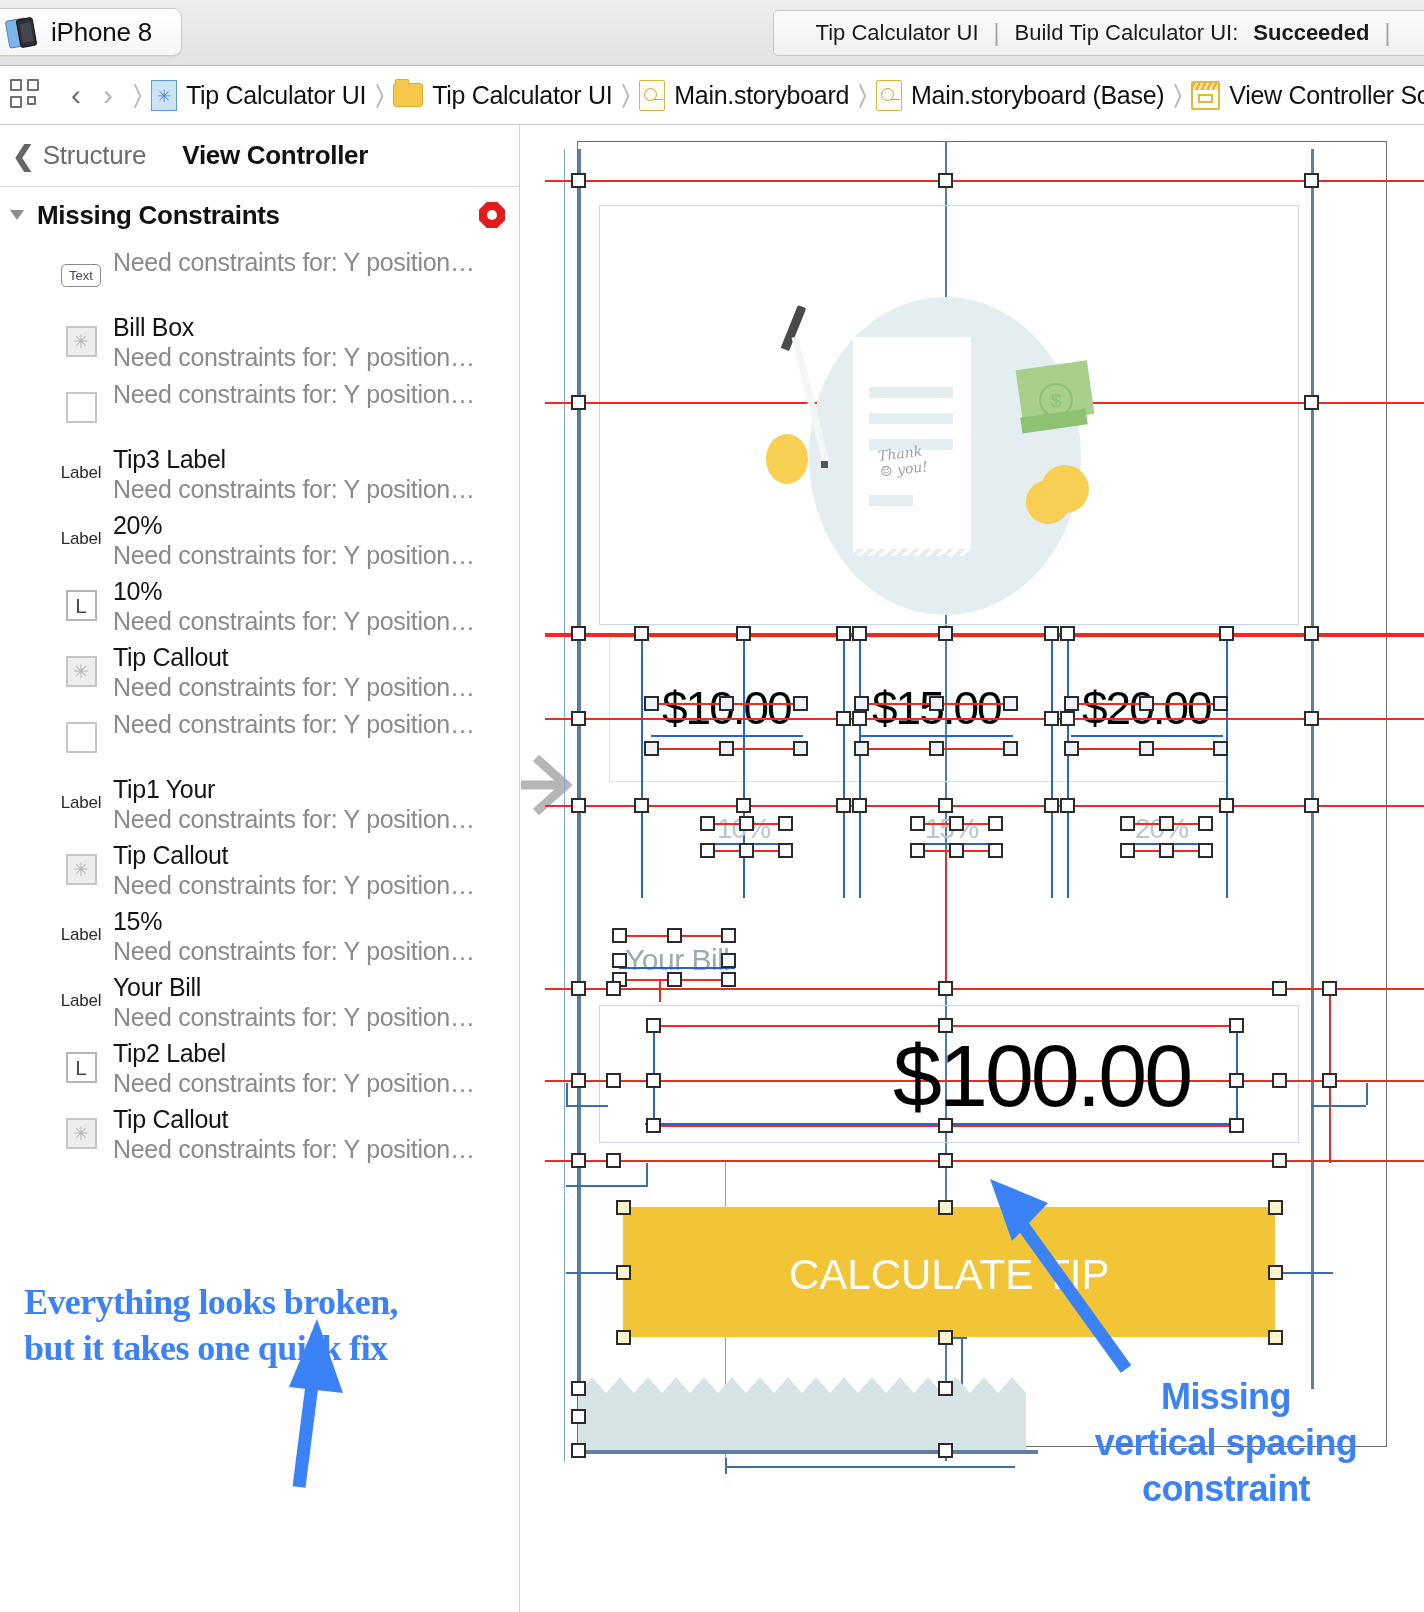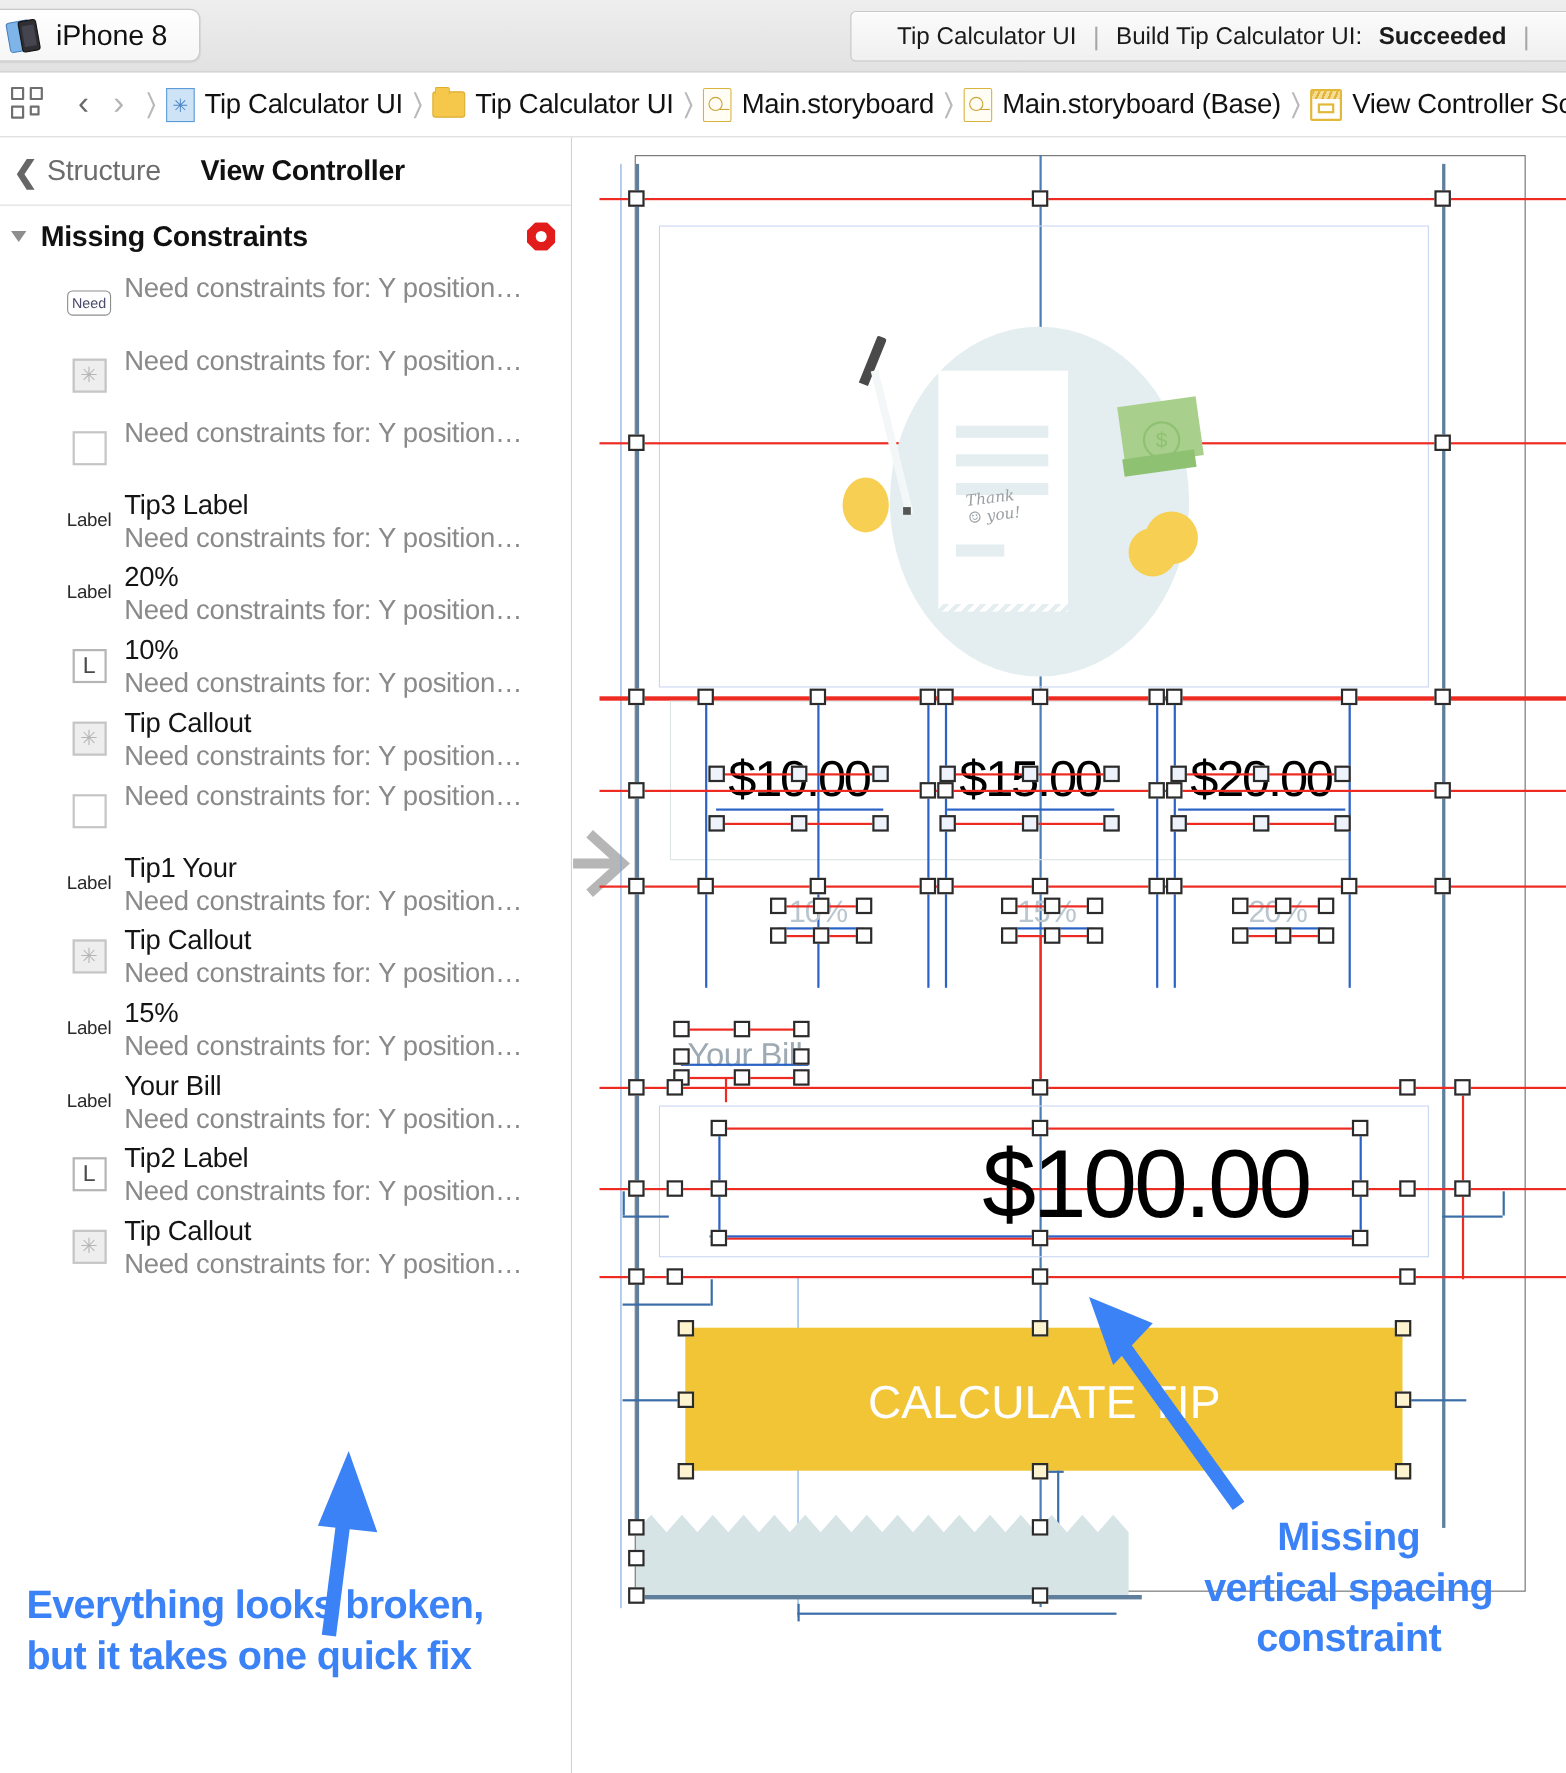--- a/index.html
+++ b/index.html
@@ -148,21 +148,21 @@
     width: 31px; height: 31px; border: 2px solid #b5b5b5; background: #fff;
     display:flex; align-items:center; justify-content:center;
     font-size: 21px; color: #4a4a4a; line-height:1;
   }
 
   
   .anno-text {
     position: absolute; color: #3b82f6; font-weight: bold;
     font-size: 36px; line-height: 46px; letter-spacing: -.6px;
   }
-  #anno-left { left: 24px; top: 1436px; width: 510px; }
+  #anno-left { left: 24px; top: 1279px; width: 510px; font-family: Liberation Serif, serif; }
   #anno-right { left: 1056px; top: 1374px; width: 340px; text-align: center; }
   .anno-arrow { position: absolute; pointer-events: none; }
 
   
   .canvas {
     position: absolute; left: 521px; top: 125px; width: 903px; height: 1487px;
     background: #ffffff; overflow: hidden;
   }
   .c-el { position: absolute; }
 
@@ -296,31 +296,32 @@
 
     <div class="issue-group">
       <span class="disclosure"></span>
       <span class="group-label">Missing Constraints</span>
       <span class="err-badge"></span>
     </div>
 
     <div id="issue-list">
         <div class="issue-row">
           <span class="issue-ic gi">
-            <span class="gi-text">Need</span>
+            <span class="gi-text">Text</span>
           </span>
           <span class="issue-txt">
             <div class="issue-sub">Need constraints for: Y position…</div>
           </span>
         </div>
         <div class="issue-row">
           <span class="issue-ic gi">
             <span class="gi-image"></span>
           </span>
           <span class="issue-txt">
+            <div class="issue-title">Bill Box</div>
             <div class="issue-sub">Need constraints for: Y position…</div>
           </span>
         </div>
         <div class="issue-row">
           <span class="issue-ic gi">
             <span class="gi-view"></span>
           </span>
           <span class="issue-txt">
             <div class="issue-sub">Need constraints for: Y position…</div>
           </span>

